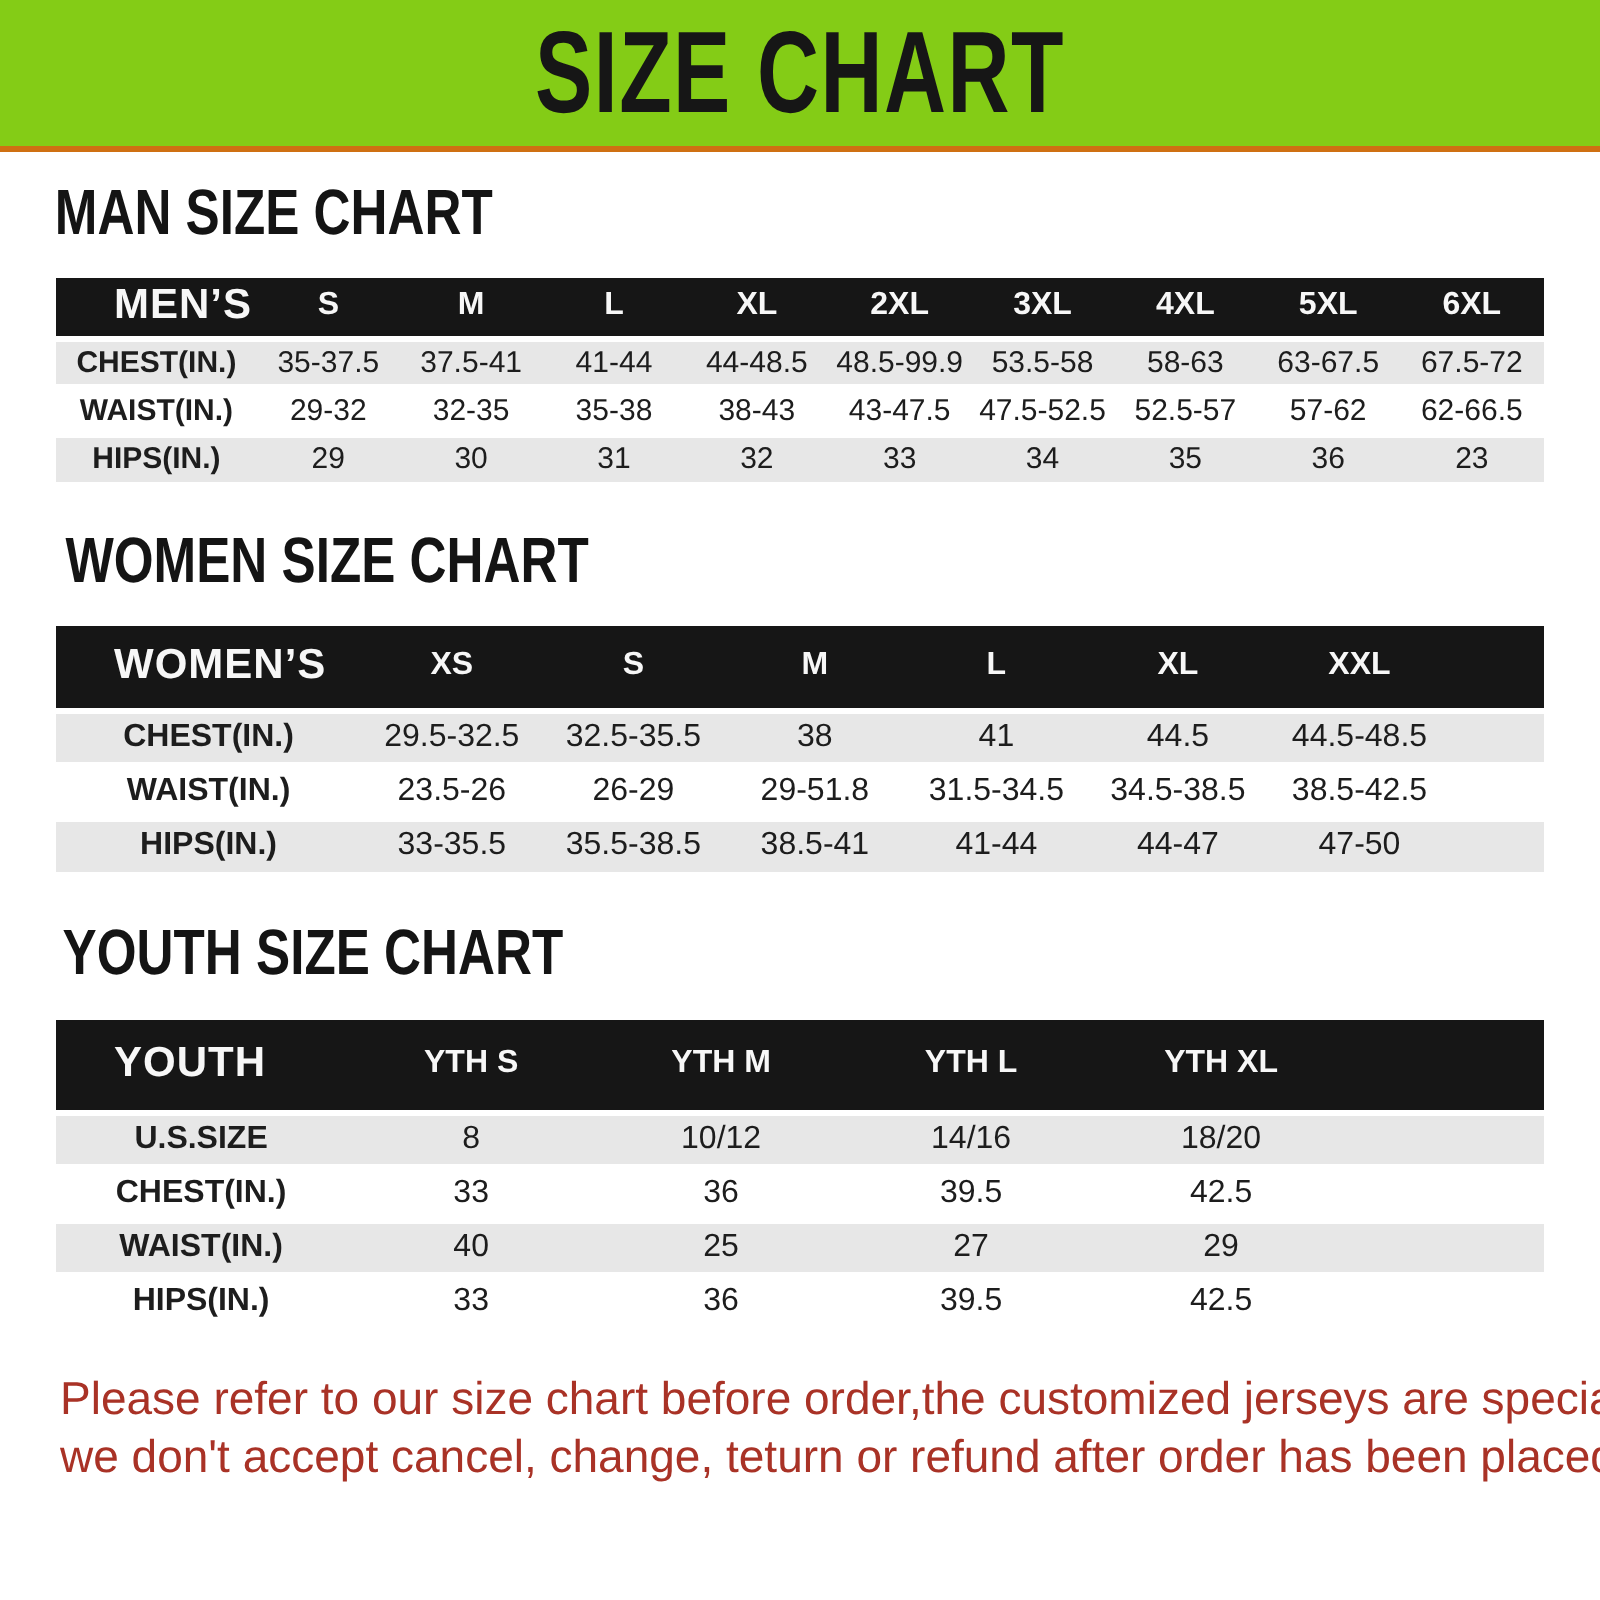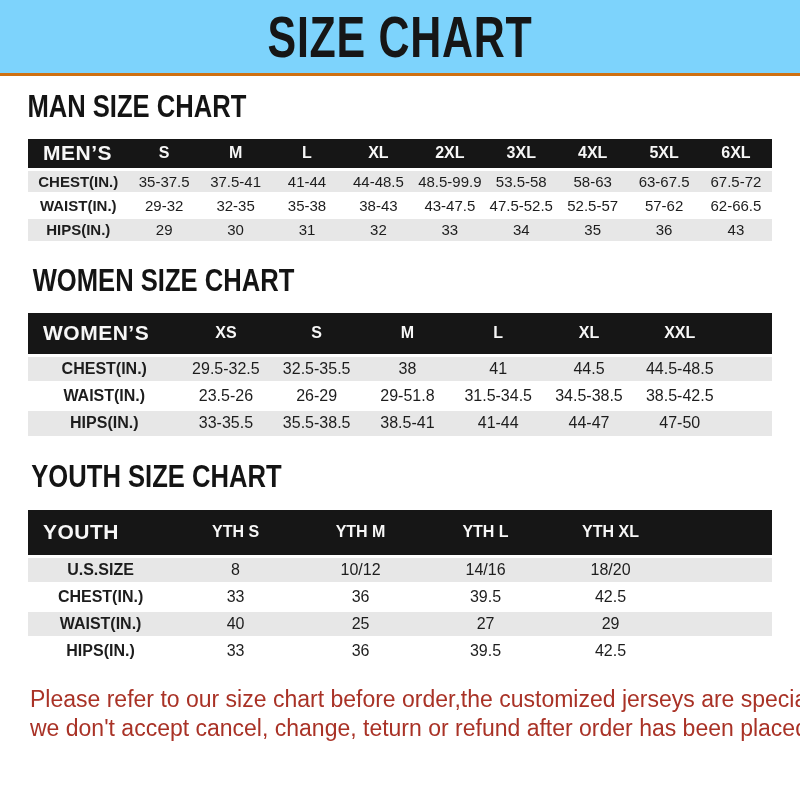--- a/index.html
+++ b/index.html
@@ -6,21 +6,21 @@
   body{
     width:800px;height:800px;
     background:#ffffff;
     font-family:"Liberation Sans", sans-serif;
     overflow:hidden;
     position:relative;
   }
   
   .banner{
     width:800px;height:73px;
-    background:#7dd3fc;
+    background:#84cc16;
     border-bottom:3px solid #c9materiał;
     border-bottom:3px solid #cf7012;
     display:flex;align-items:center;justify-content:center;
   }
   .banner-title{
     font-size:58px;
     font-weight:bold;
     color:#161616;
     line-height:1;
     display:inline-block;
@@ -70,21 +70,21 @@
   #youth-table thead tr{height:46px;}
   .size-table thead th{
     color:#f7f7f7;
     font-weight:bold;
     font-size:16px;
   }
   .size-table thead th.corner{
     font-size:21px;
     letter-spacing:0.5px;
     text-align:left;
-    padding-left:15px;
+    padding-left:29px;
   }
   .size-table tbody tr{border-top:3px solid #ffffff;}
   .size-table tbody tr.gray{background:#e7e7e7;}
   .size-table tbody tr.white{background:#ffffff;}
   #men-table tbody tr{height:24px;}
   #women-table tbody tr{height:27px;}
   #youth-table tbody tr{height:27px;}
   .size-table tbody td{
     color:#1d1d1d;
     font-size:15px;
@@ -168,21 +168,21 @@
     <tr class="gray">
       <td class="rowlabel">HIPS(IN.)</td>
       <td>29</td>
       <td>30</td>
       <td>31</td>
       <td>32</td>
       <td>33</td>
       <td>34</td>
       <td>35</td>
       <td>36</td>
-      <td>43</td>
+      <td>23</td>
     </tr>
   </tbody>
 </table>
 
 <div class="section-title" id="women-title">
   <span class="squeeze">WOMEN SIZE CHART</span>
 </div>
 
 <table class="size-table" id="women-table">
   <colgroup>

